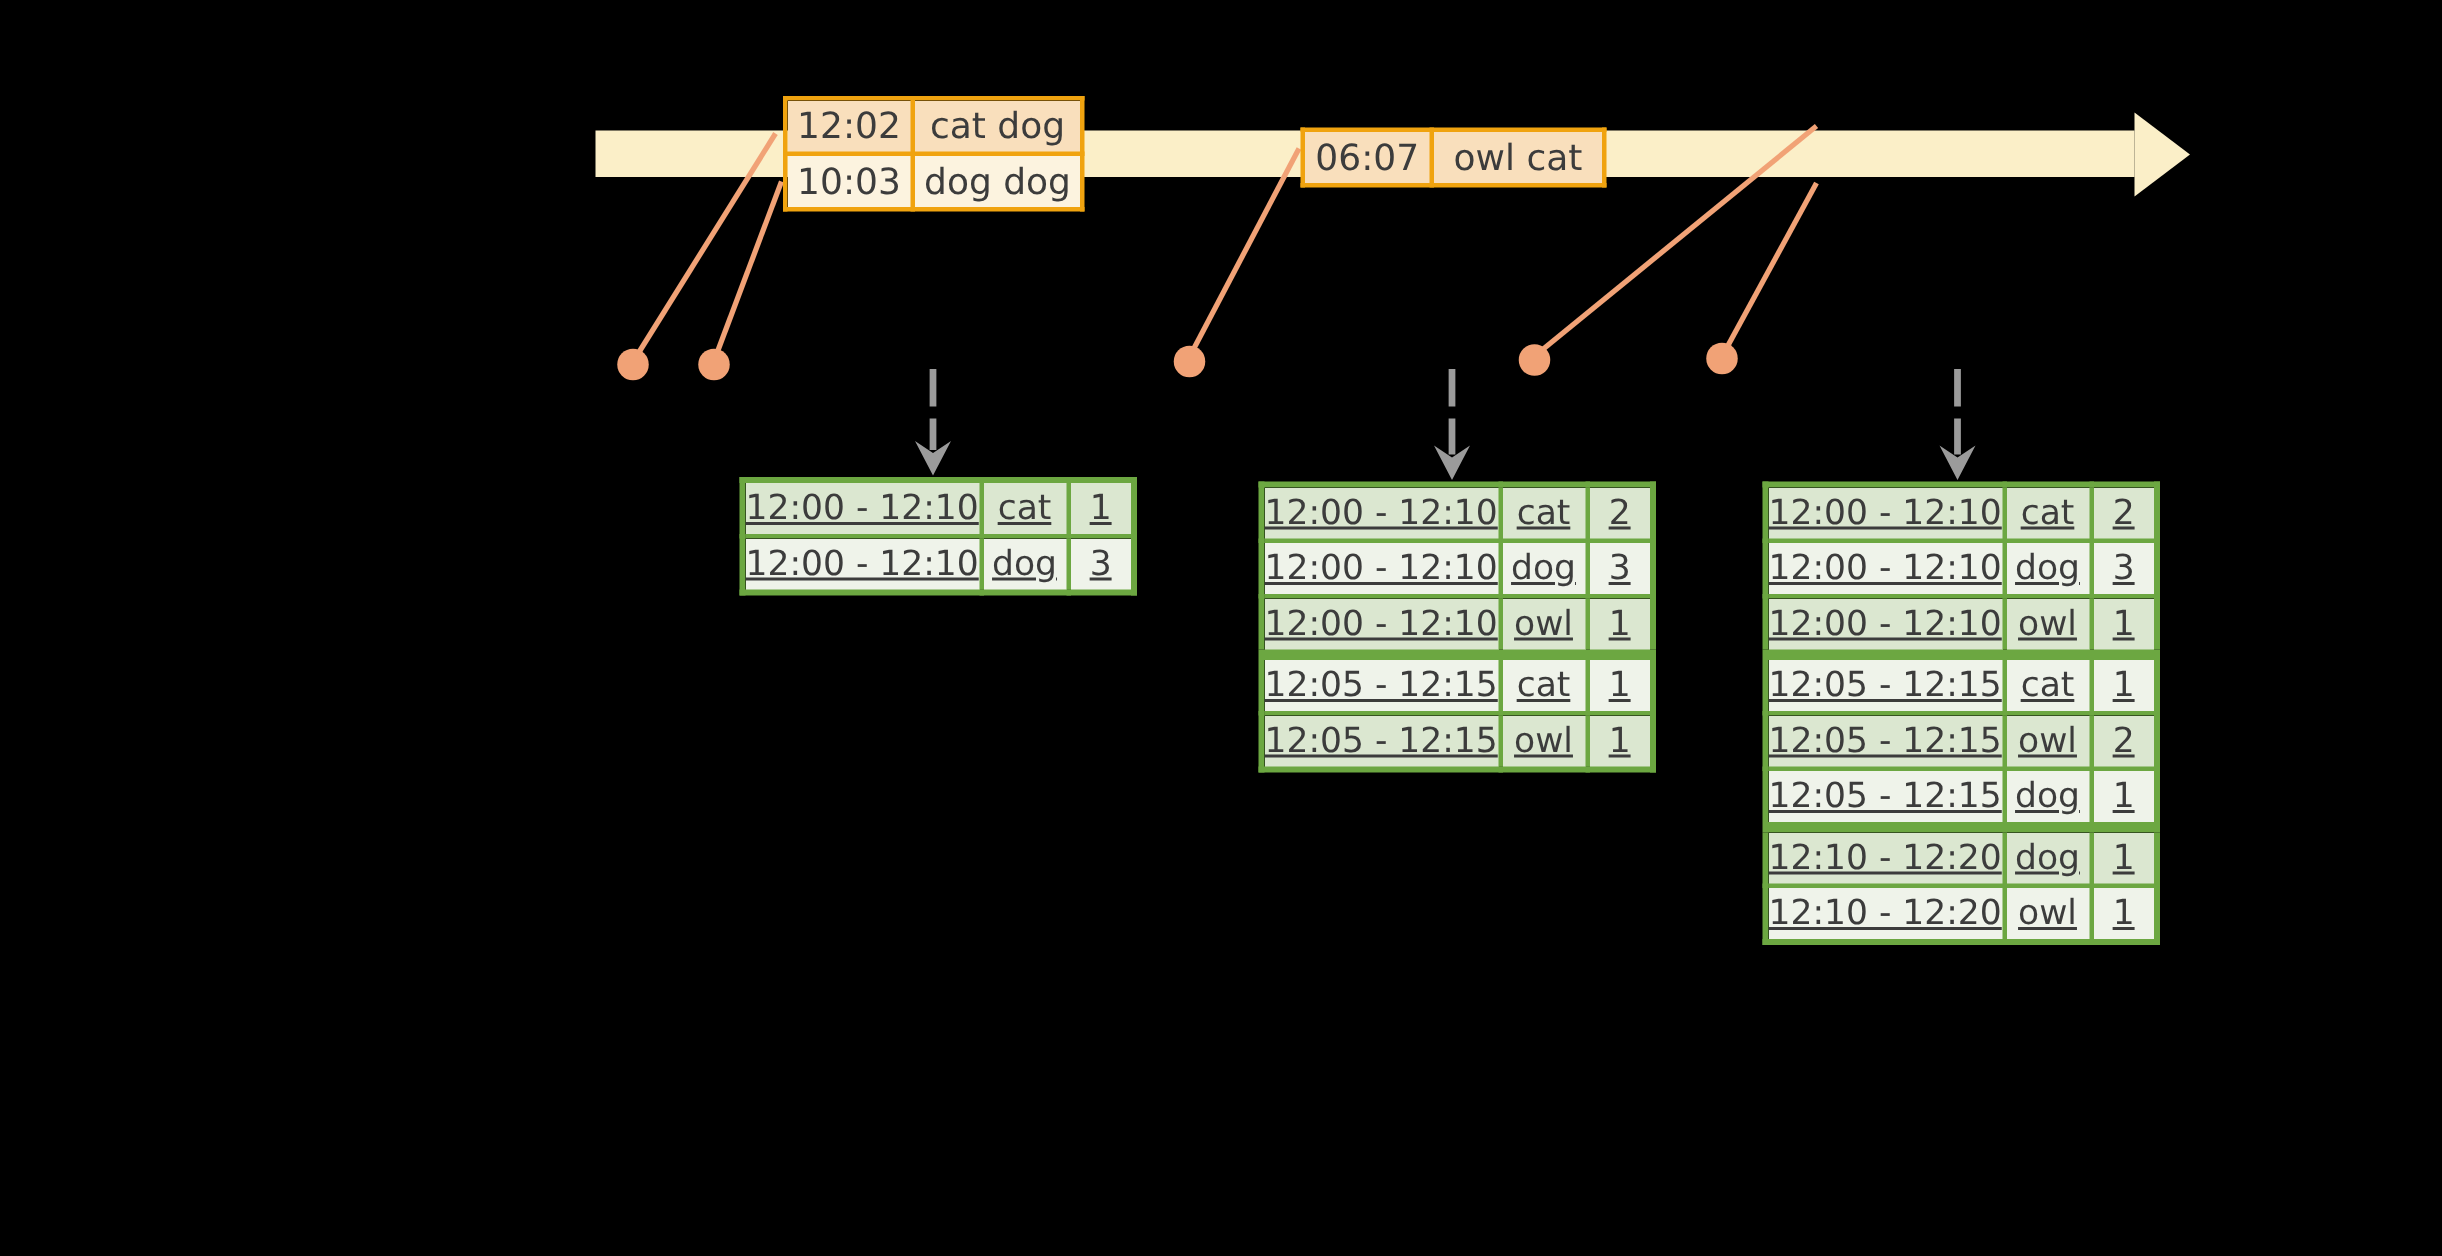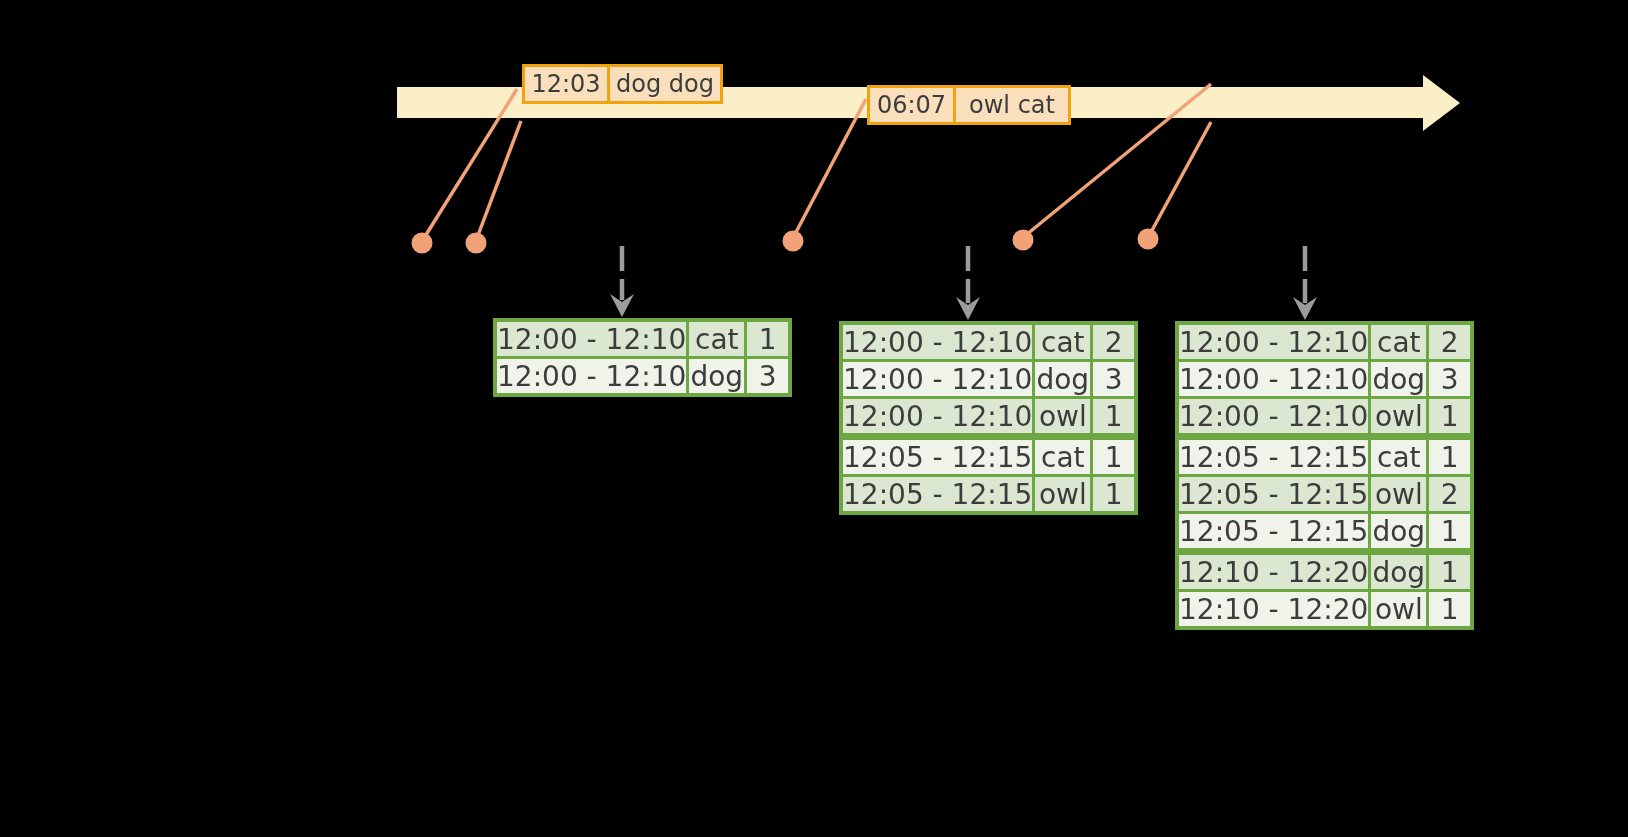--- a/index.html
+++ b/index.html
@@ -23,21 +23,21 @@
     border: 3px solid var(--event_border, #F0A30F);
     height: 34px; font-size: 24px;
   }
   .etable tr:nth-child(odd)  td { background: var(--event_row_dark,  #F9DFBC); }
   .etable tr:nth-child(even) td { background: var(--event_row_light, #FCF3DF); }
 
   
   .rtable { border: 4px solid var(--result_border, #6CA741); }
   .rtable td {
     border: 3px solid var(--result_border, #6CA741);
-    height: 34px; font-size: 28px;
+    height: 34px; font-size: 23px; text-decoration: underline;
   }
   .rtable tr:nth-child(odd)  td { background: var(--result_row_dark,  #DBE7D0); }
   .rtable tr:nth-child(even) td { background: var(--result_row_light, #EFF3EA); }
   .rtable tr.group-start td { border-top-width: 7px; }
 </style>
 </head>
 <body>
 
 <svg id="overlay" width="1628" height="837" viewBox="0 0 1628 837">
 
@@ -72,21 +72,25 @@
   </g>
 </svg>
 
 <table class="etable" style="left:522px; top:64px;">
   <colgroup>
       <col style="width:85px">
       <col style="width:113px">
     </colgroup>
   <tbody>
       <tr>
-        <td>12:03</td>
+        <td>12:02</td>
+        <td>cat dog</td>
+      </tr>
+      <tr>
+        <td>10:03</td>
         <td>dog dog</td>
       </tr>
     </tbody>
 </table>
 
 <table class="etable" style="left:867px; top:85px;">
   <colgroup>
       <col style="width:86px">
       <col style="width:115px">
     </colgroup>

